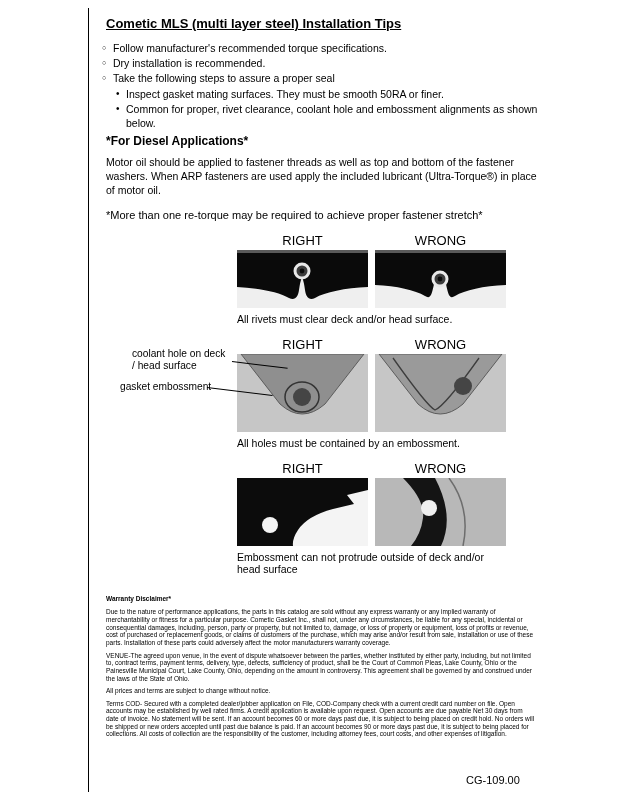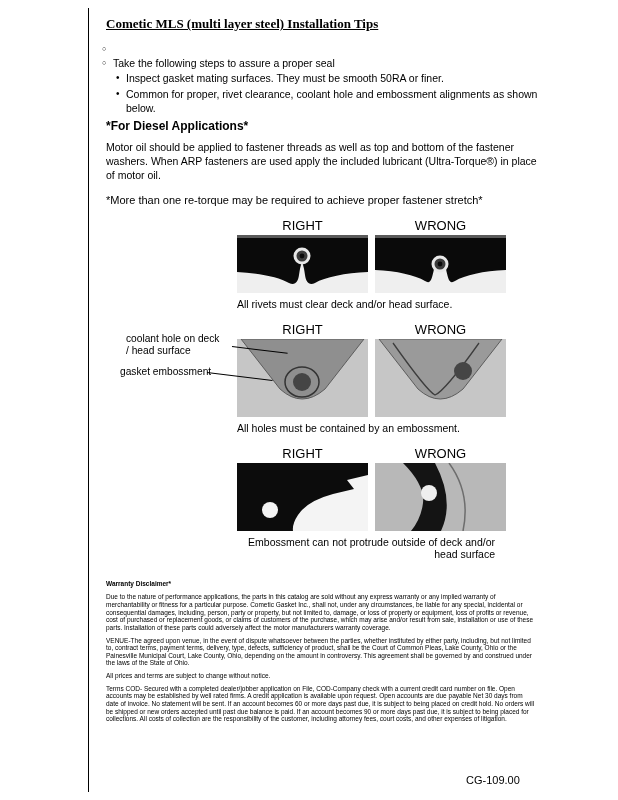--- a/index.html
+++ b/index.html
@@ -4,43 +4,43 @@
 <style>
   * { margin:0; padding:0; box-sizing:border-box; }
   html,body { background:#ffffff; }
   .page {
     position:relative; width:618px; height:800px; background:#fff;
     font-family:"Liberation Sans", sans-serif; color:#000; overflow:hidden;
   }
   .left-rule { position:absolute; left:88px; top:8px; height:784px; width:1px; background:#000; }
   .content { position:absolute; left:100px; top:14px; width:446px; }
 
-  .title { font-size:13px; font-weight:bold; text-decoration:underline; margin:2px 0 10px 6px;font-family:Liberation Serif, serif; }
+  .title { font-size:13px; font-weight:bold; text-decoration:underline; margin:2px 0 10px 6px; }
 
   .bullets { font-size:10.5px; line-height:1.35; }
   .bullet { display:flex; margin:0 0 1px 2px; }
   .bullet .mk { flex:0 0 11px; font-size:7px; line-height:1.9; }
   .bullet.sub { margin-left:16px; }
   .bullet.sub .mk { font-size:10px; line-height:1.4; flex-basis:10px; }
 
   .section-head { font-size:12px; font-weight:bold; margin:4px 0 8px 6px; }
   .para { font-size:10.5px; line-height:1.32; margin:0 0 11px 6px; width:432px; }
   .note { font-size:11px; margin:2px 0 12px 6px; }
 
   .figures { margin-left:6px; }
   .fig-row { position:relative; }
   .fig-grid { display:flex; gap:7px; margin-left:131px; }
   .fig-col { width:131px; text-align:center; }
   .fig-head { font-size:13px; margin-bottom:2px; }
   .fig-img { display:block; width:131px; }
   .fig-caption { font-size:10.5px; margin:5px 0 12px 131px; }
-  .fig-caption.narrow { width:258px;text-align:right; }
+  .fig-caption.narrow { width:258px; }
 
   .callout { position:absolute; font-size:10.2px; line-height:1.25; text-align:left; }
-  .callout.c1 { left:20px; top:11px; width:94px; }
+  .callout.c1 { left:26px; top:11px; width:94px; }
   .callout.c2 { left:14px; top:44px; width:112px; }
   .cline { position:absolute; height:1px; background:#000; transform-origin:left center; }
   .cline.l1 { left:126px; top:24px; width:56px; transform:rotate(7deg); }
   .cline.l2 { left:101px; top:50px; width:66px; transform:rotate(7deg); }
 
   .legal { margin:20px 0 0 6px; width:430px; font-size:6.5px; line-height:1.18; }
   .legal .lhead { font-weight:bold; font-size:6.5px; margin-bottom:6px; }
   .legal p { margin-bottom:5px; }
 
   .docnum { position:absolute; left:466px; top:774px; font-size:11px; }
@@ -51,20 +51,25 @@
 <div class="page">
   <div class="left-rule"></div>
 
   <div class="content">
 
     <h1 class="title">Cometic MLS (multi layer steel) Installation Tips</h1>
 
     <div class="bullets">
       <div class="bullet">
         <span class="mk">○</span>
+        <span>Follow manufacturer's recommended torque specifications.</span>
+      </div>
+      <div class="bullet">
+        <span class="mk">○</span>
+        <span>Dry installation is recommended.</span>
       </div>
       <div class="bullet">
         <span class="mk">○</span>
         <span>Take the following steps to assure a proper seal</span>
       </div>
       <div class="bullet sub">
         <span class="mk">•</span>
         <span>Inspect gasket mating surfaces.  They must be smooth 50RA or finer.</span>
       </div>
       <div class="bullet sub">

